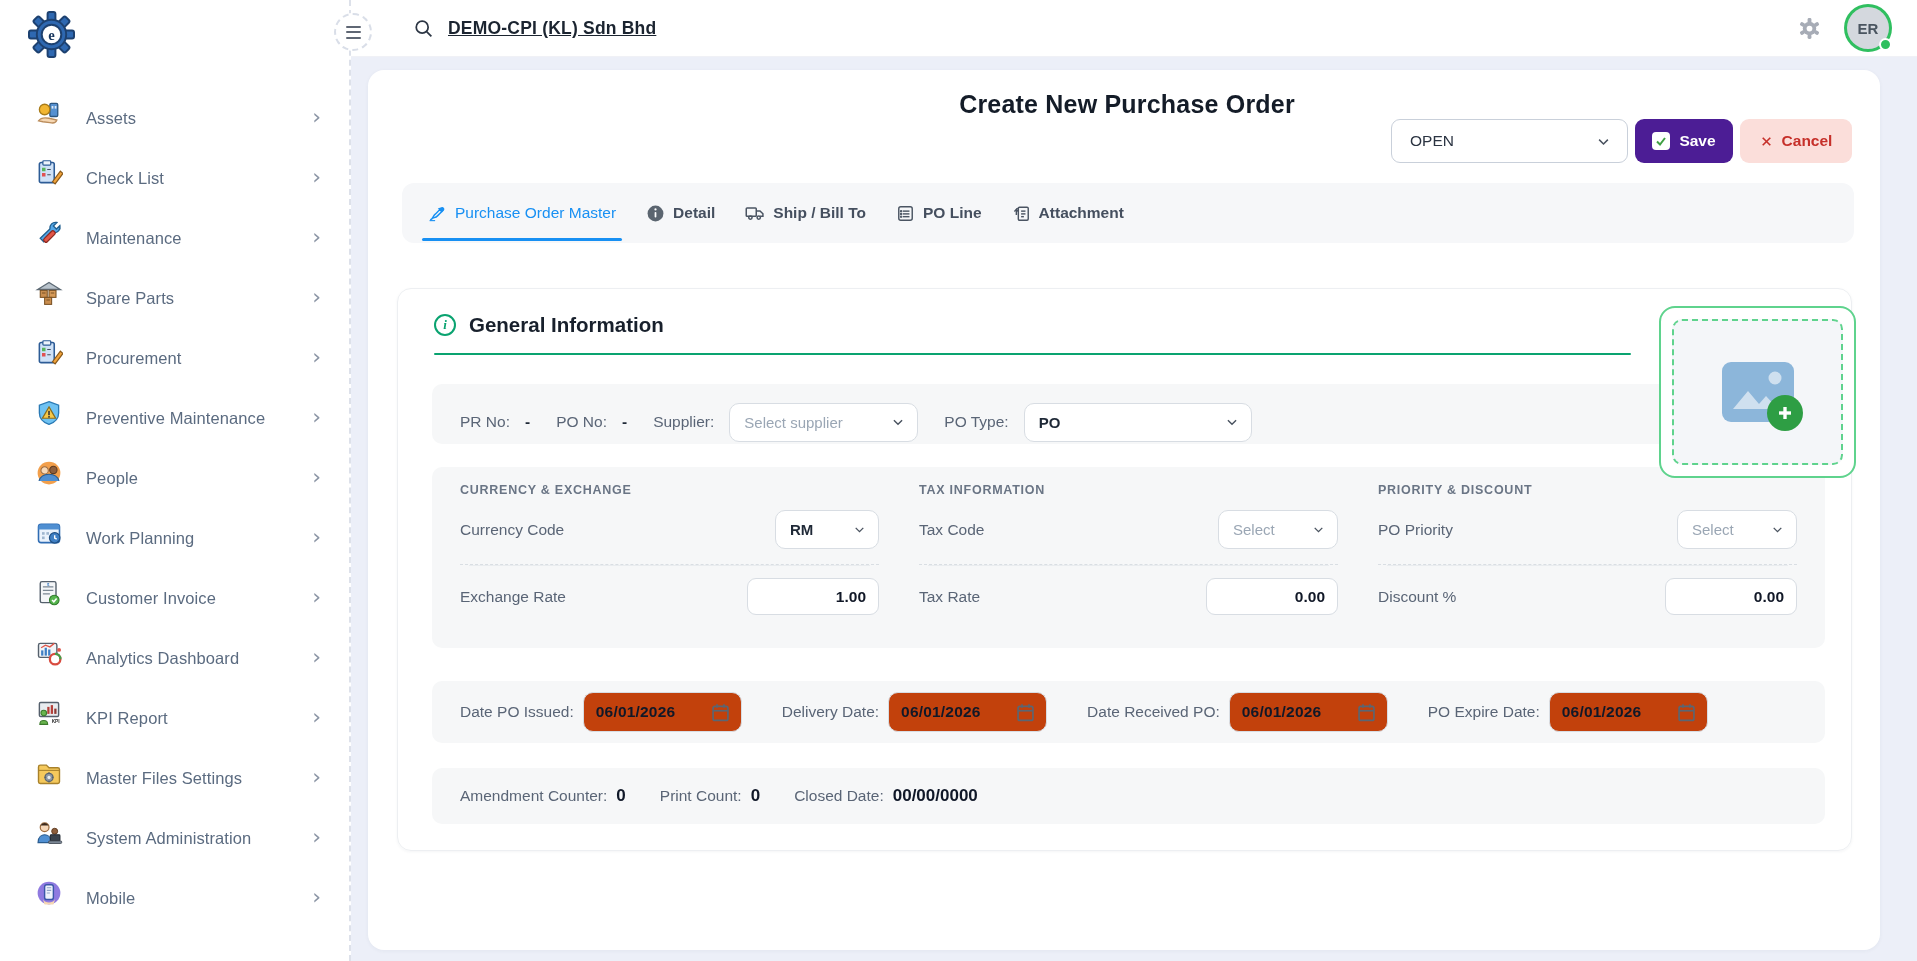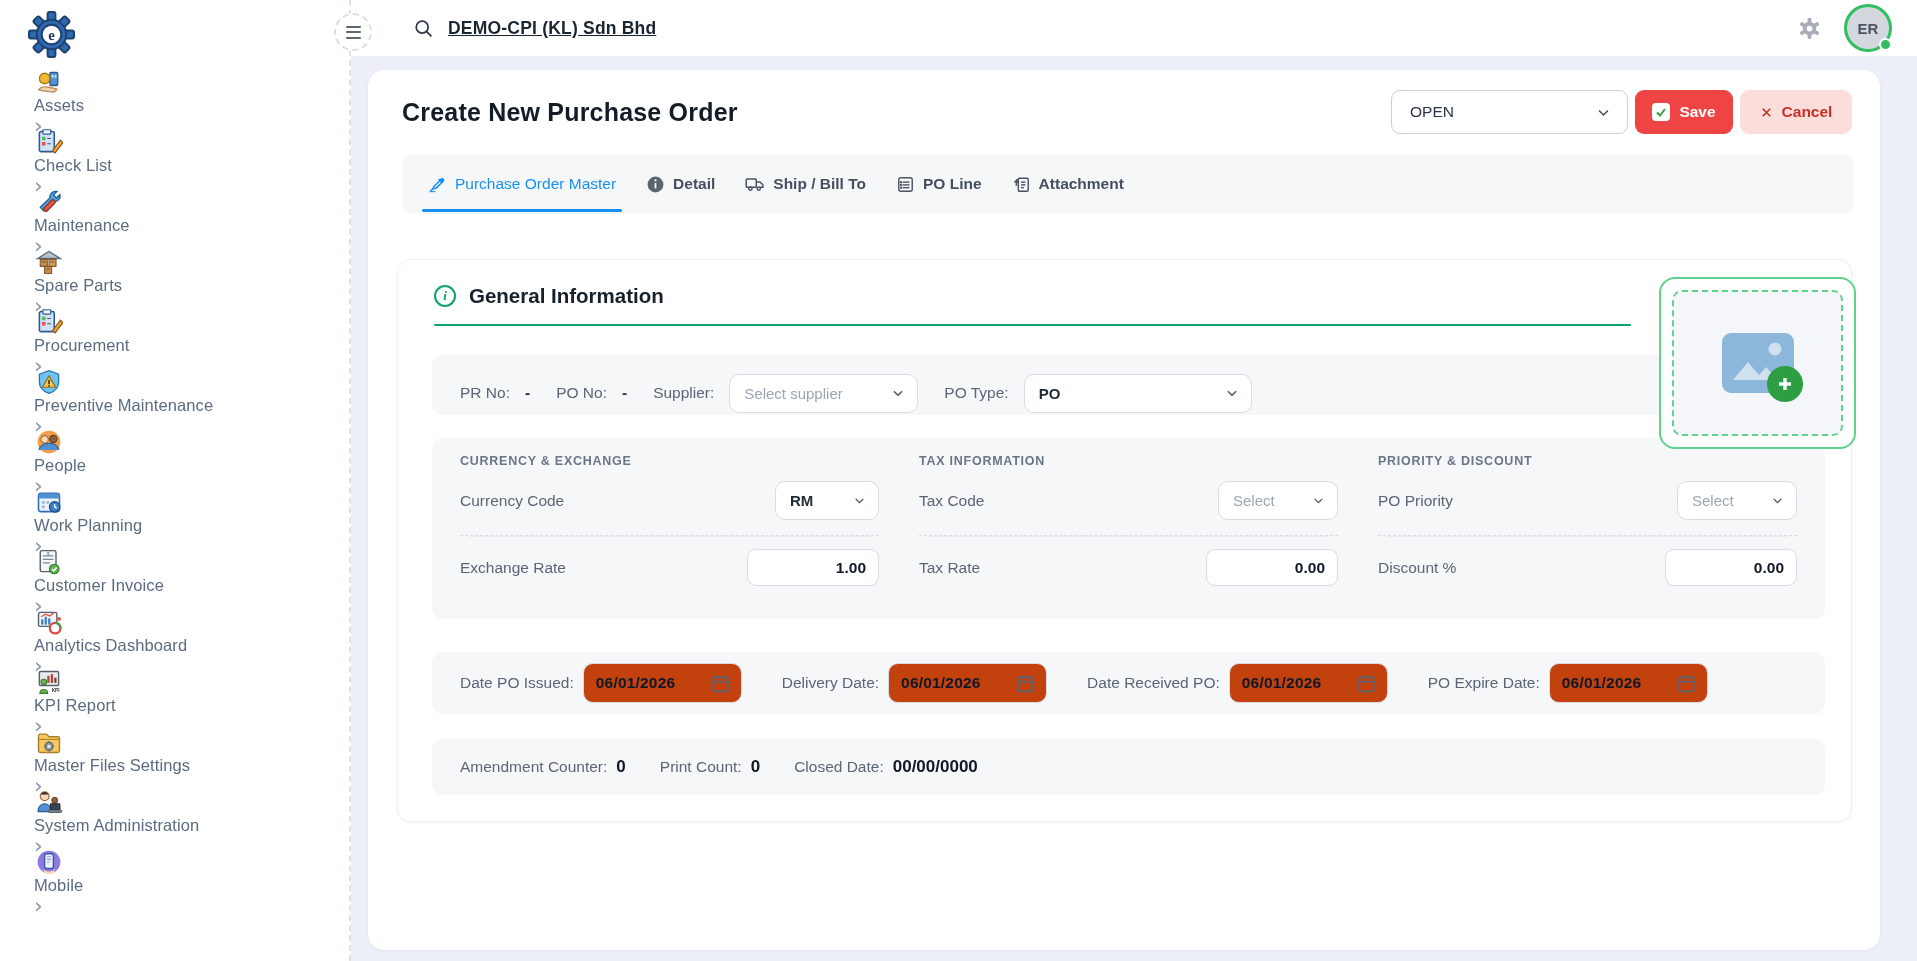--- a/index.html
+++ b/index.html
@@ -4,21 +4,21 @@
 <style>
   * { margin:0; padding:0; box-sizing:border-box; }
   html,body { width:1917px; height:961px; overflow:hidden; }
   body { font-family:"Liberation Sans", sans-serif; background:#fff; color:#1f2937; }
   .app { display:flex; width:100%; height:100%; position:relative; }
 
   
   .sidebar { width:351px; min-width:351px; background:#fff; border-right:2px dashed #dde1ea; padding-top:4px; }
   .logo-wrap { height:60px; padding-left:28px; display:flex; align-items:center; }
   .snav { margin-top:4px; }
-  .sitem { height:60px; display:flex; align-items:flex-start; padding:0 28px 0 34px; cursor:pointer;flex-direction:column; }
+  .sitem { height:60px; display:flex; align-items:flex-end; padding:0 28px 0 34px; cursor:pointer; }
   .sicon { width:30px; height:30px; display:flex; align-items:center; justify-content:center; margin-right:22px; }
   .slabel { flex:1; font-size:16.5px; color:#5b6b80; letter-spacing:.1px; }
   .schev { color:#8b95a5; font-size:22px; line-height:1; font-family:"DejaVu Sans",sans-serif; }
 
   
   .hamburger { position:absolute; left:334px; top:13px; width:38px; height:38px; border-radius:50%;
     background:#fff; border:2px dashed #d9dee8; display:flex; align-items:center; justify-content:center; z-index:9; cursor:pointer; }
   .hamburger .bars { display:flex; flex-direction:column; gap:3.5px; }
   .hamburger .bars i { display:block; width:15px; height:2px; background:#5f6774; border-radius:2px; }
 
@@ -31,30 +31,30 @@
   .gear { display:flex; cursor:pointer; }
   .avatar { position:relative; width:42px; height:42px; border-radius:50%; background:#d4d8de;
     box-shadow:0 0 0 3px #2fbf5f; display:flex; align-items:center; justify-content:center;
     font-weight:700; font-size:15px; color:#4a5560; cursor:pointer; }
   .avatar .dot { position:absolute; right:-3px; bottom:-2px; width:13px; height:13px; border-radius:50%;
     background:#2fbf5f; border:2px solid #fff; }
 
   .content { flex:1; padding:13px 37px 11px 17px; }
   .card { background:#fff; border-radius:16px; height:100%; padding:16px 20px 20px 20px; box-shadow:0 1px 4px rgba(40,50,80,.05); }
 
-  .card-head { display:flex; align-items:center; padding:4px 8px 0 14px; }
+  .card-head { display:flex; align-items:center; padding:4px 8px 0 14px;flex-direction:column; }
   .page-title { font-size:25px; font-weight:700; color:#141c28; letter-spacing:.2px; }
   .head-ctrls { margin-left:auto; display:flex; align-items:center; gap:7px; }
   .status-select { width:237px; height:44px; background:#fff; border:1px solid #c9d0da; border-radius:9px;
     display:flex; align-items:center; padding:0 16px 0 18px; cursor:pointer; }
   .status-select span { font-size:15.5px; color:#2b3442; }
   .status-select svg { margin-left:auto; }
   .btn { height:44px; border:none; border-radius:9px; display:flex; align-items:center; justify-content:center;
     gap:9px; font-family:inherit; font-size:15.5px; font-weight:700; cursor:pointer; }
-  .btn-save { width:98px; background:#ef4444; color:#fff; }
+  .btn-save { width:98px; background:#4c1d95; color:#fff; }
   .save-box { width:18px; height:18px; background:#fff; border-radius:4px; display:flex; align-items:center; justify-content:center; }
   .btn-cancel { width:112px; background:#fbdeda; color:#c6302a; }
 
   .tabbar { margin:20px 6px 0 14px; height:60px; background:#f6f7f9; border-radius:12px;
     display:flex; align-items:center; padding:0 26px; gap:30px; }
   .tab { height:100%; display:flex; align-items:center; gap:8px; position:relative; cursor:pointer;
     font-size:15.5px; font-weight:600; color:#454f5f; }
   .tab.active { color:#1890f3; font-weight:400; }
   .tab.active::after { content:''; position:absolute; left:-6px; right:-6px; bottom:2px; height:3px;
     background:#1890f3; border-radius:3px; }

